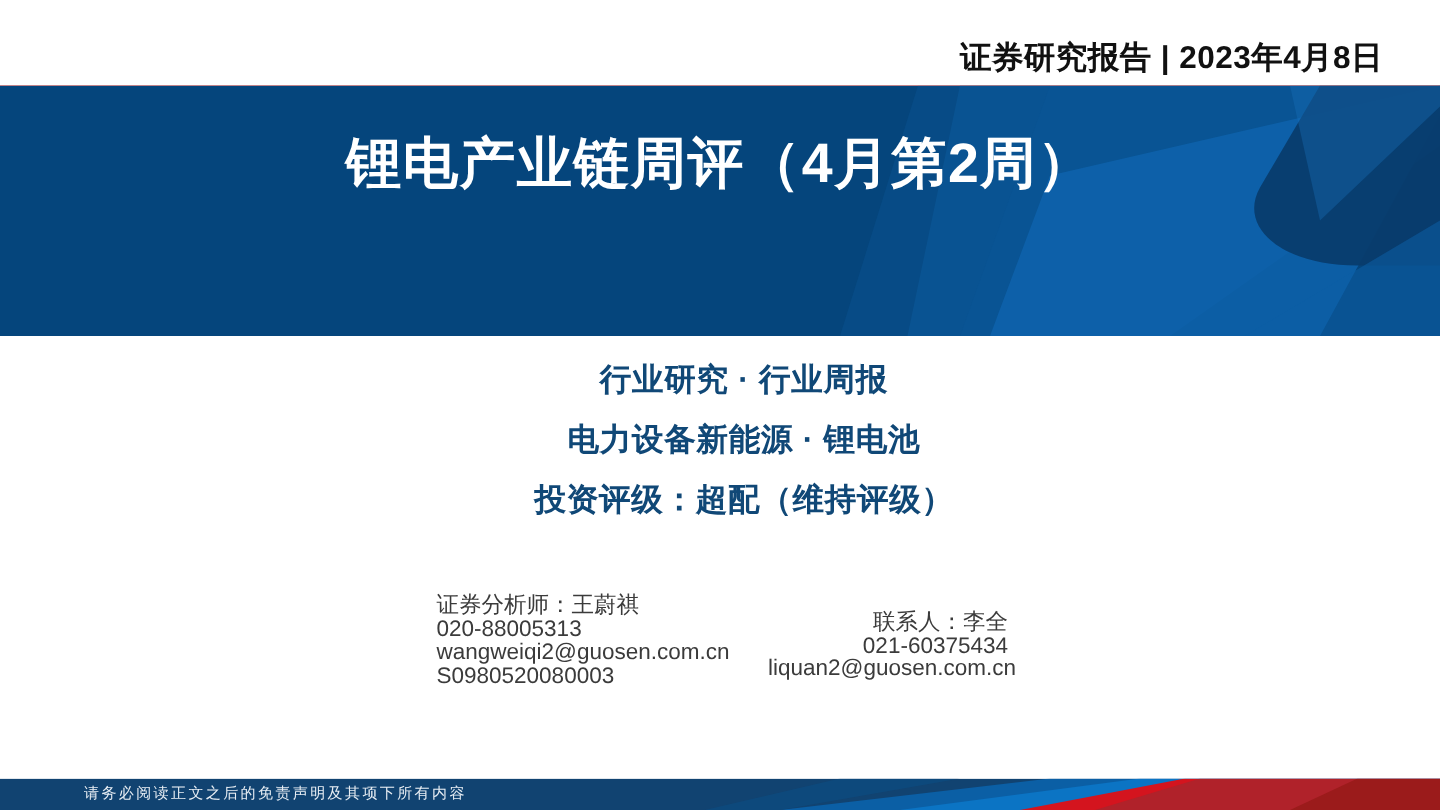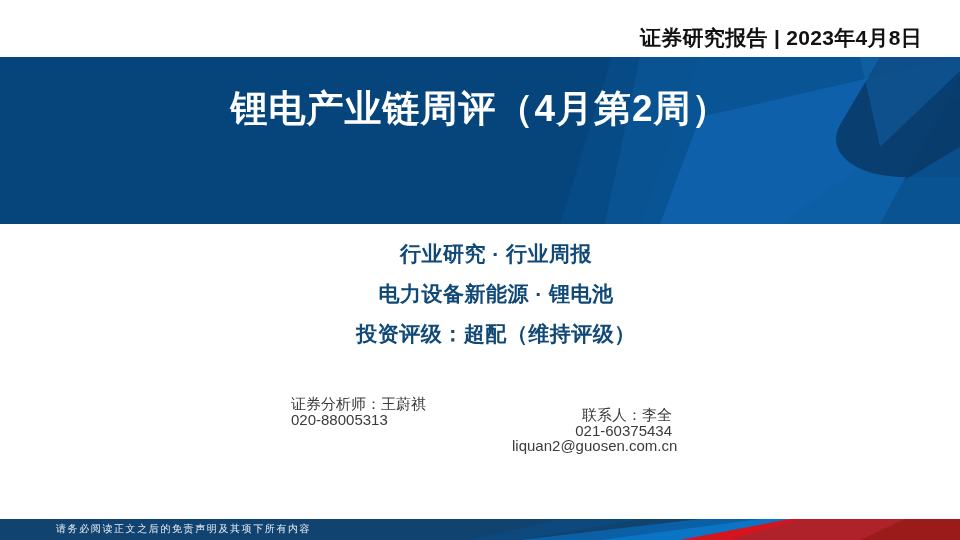--- a/index.html
+++ b/index.html
@@ -187,20 +187,22 @@
   <div class="meta">
     <div class="meta-line">行业研究 · 行业周报</div>
     <div class="meta-line">电力设备新能源 · 锂电池</div>
     <div class="meta-line">投资评级：超配（维持评级）</div>
   </div>
 
   <div class="contacts">
     <div class="contact contact-analyst">
       <div>证券分析师：王蔚祺</div>
       <div>020-88005313</div>
+      <div>wangweiqi2@guosen.com.cn</div>
+      <div>S0980520080003</div>
     </div>
     <div class="contact contact-assistant">
       <div>联系人：李全</div>
       <div>021-60375434</div>
       <div>liquan2@guosen.com.cn</div>
     </div>
   </div>
 
   <div class="footer">
     <svg class="footer-svg" viewBox="0 0 960 21" preserveAspectRatio="none">

